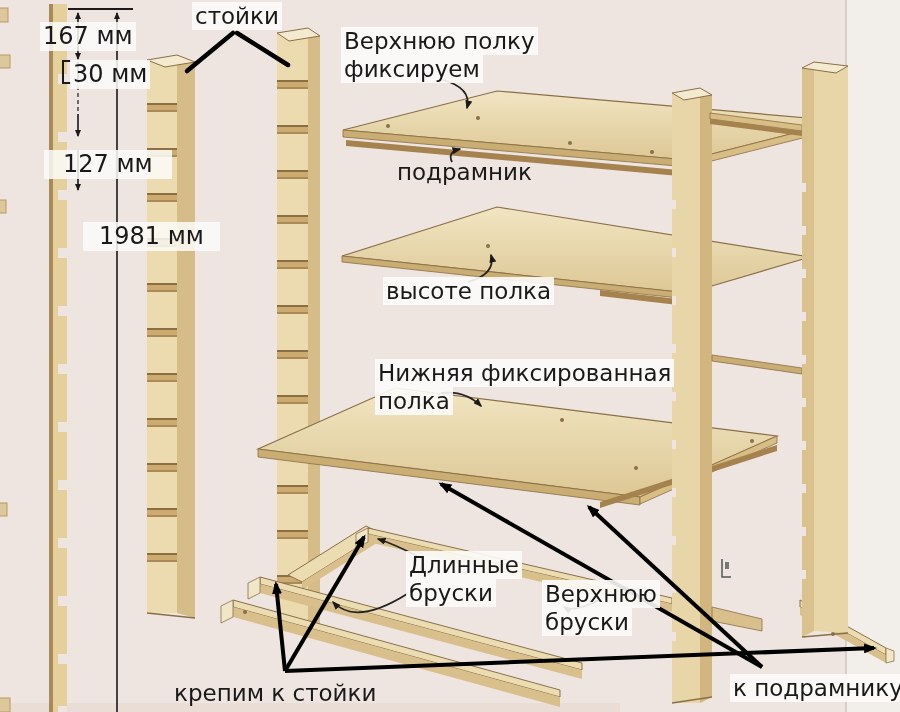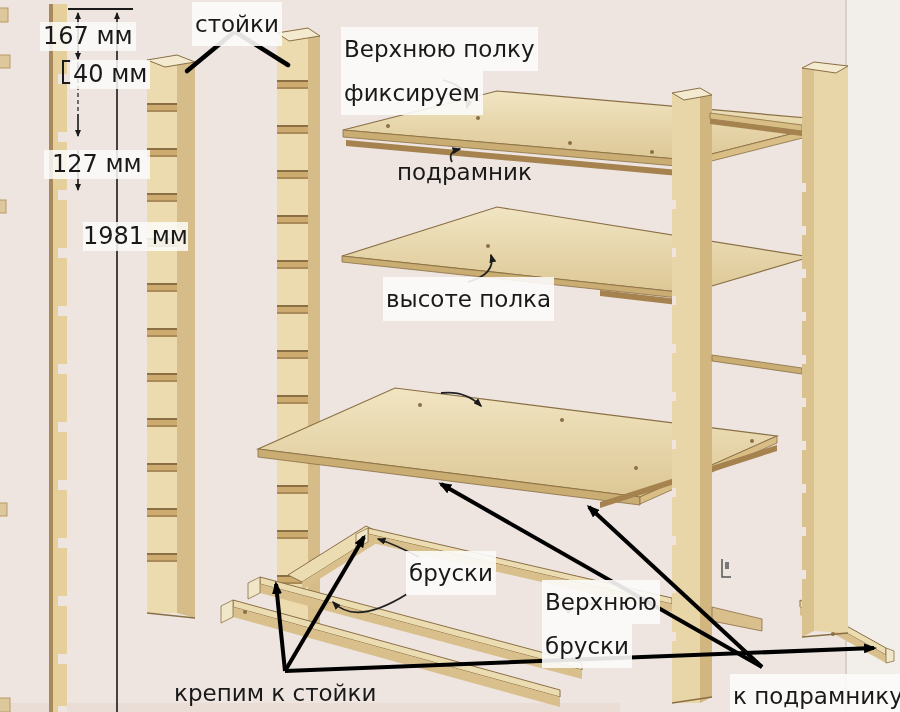--- a/index.html
+++ b/index.html
@@ -8,21 +8,21 @@
     background:#eee5e1;
     font-family:"DejaVu Sans","Liberation Sans",sans-serif;
   }
   .stage svg{position:absolute;left:0;top:0;z-index:1;}
   .lbl{
     position:absolute;z-index:2;color:#191919;
     font-size:23px;line-height:1.22;white-space:nowrap;
   }
   .meas{font-size:24px;}
   .ln{display:block;width:fit-content;}
-  .bg .ln, .bg.one{background:rgba(252,251,249,0.9);padding:8px 3px;}
+  .bg .ln, .bg.one{background:rgba(252,251,249,0.9);padding:0 3px;}
 </style>
 </head>
 <body>
 
 <div class="stage">
 
 <svg width="900" height="712" viewBox="0 0 900 712">
   <defs>
     <linearGradient id="gsh" x1="0" y1="0" x2="0" y2="1">
       <stop offset="0" stop-color="#f1e5c2"></stop>
@@ -263,48 +263,53 @@
     <path d="M419,557 Q394,544 378,539" marker-end="url(#mthin)"></path>
     <path d="M407,594 Q356,626 333,602" marker-end="url(#mthin)"></path>
     <path d="M599,600 Q573,613 564,607" marker-end="url(#mthin)"></path>
   </g>
 </svg>
 
 <div class="lbl meas" style="left:40px;top:22px">
   <span class="ln" style="background:rgba(252,251,249,0.85);padding:0 3px">167 мм</span>
 </div>
 <div class="lbl meas" style="left:70px;top:60px">
-  <span class="ln" style="background:rgba(252,251,249,0.85);padding:0 3px">40 мм</span>
+  <span class="ln" style="background:rgba(252,251,249,0.85);padding:0 3px">30 мм</span>
 </div>
 <div class="lbl meas" style="left:44px;top:150px">
-  <span class="ln" style="background:rgba(252,251,249,0.85);padding:0 8px">127 мм</span>
+  <span class="ln" style="background:rgba(252,251,249,0.85);padding:0 19px">127 мм</span>
 </div>
 <div class="lbl meas" style="left:83px;top:222px">
-  <span class="ln" style="background:rgba(252,251,249,0.85);padding:0 0">1981 мм</span>
+  <span class="ln" style="background:rgba(252,251,249,0.85);padding:0 16px">1981 мм</span>
 </div>
 
 <div class="lbl bg" style="left:192px;top:2px">
   <span class="ln">стойки</span>
 </div>
 
 <div class="lbl bg" style="left:341px;top:27px">
   <span class="ln">Верхнюю полку</span>
   <span class="ln">фиксируем</span>
 </div>
 
 <div class="lbl" style="left:397px;top:158px">
   <span class="ln">подрамник</span>
 </div>
 
 <div class="lbl bg" style="left:383px;top:277px">
   <span class="ln">высоте полка</span>
 </div>
 
+<div class="lbl bg" style="left:375px;top:359px">
+  <span class="ln">Нижняя фиксированная</span>
+  <span class="ln">полка</span>
+</div>
 
 <div class="lbl bg" style="left:406px;top:551px">
+  <span class="ln">Длинные</span>
   <span class="ln">бруски</span>
 </div>
 
 <div class="lbl bg" style="left:542px;top:580px">
   <span class="ln">Верхнюю</span>
   <span class="ln">бруски</span>
 </div>
 
 <div class="lbl" style="left:174px;top:679px">
   <span class="ln">крепим к стойки</span>

